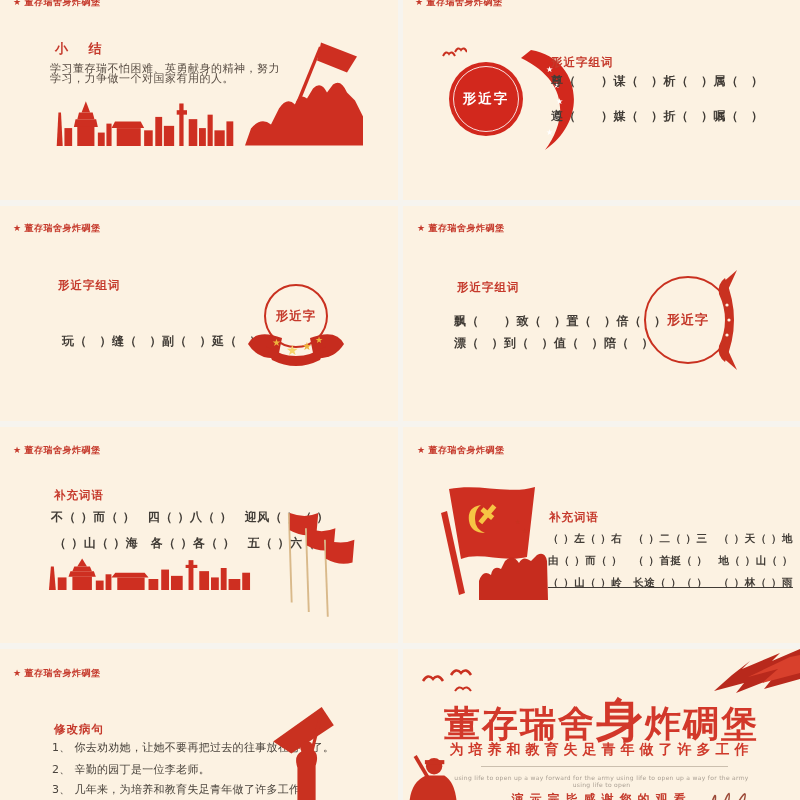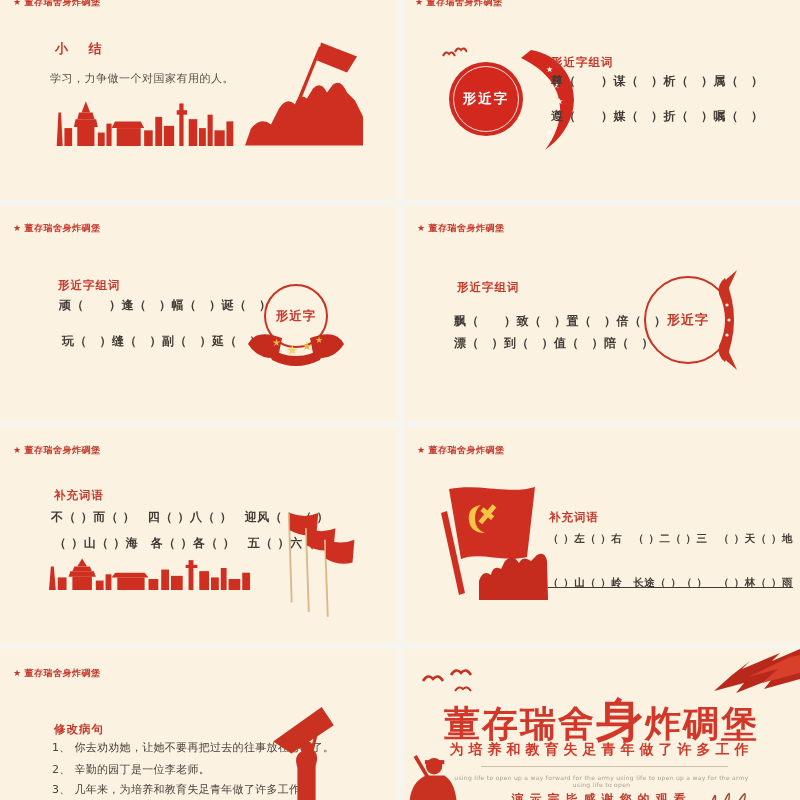--- a/index.html
+++ b/index.html
@@ -147,20 +147,21 @@
 </svg>
 
 <div class="grid">
 
   <div class="slide s1">
     <div class="hdr">
       <span class="hdr-star">★</span>
       <span>董存瑞舍身炸碉堡</span>
     </div>
     <div class="title">小  结</div>
+    <div class="line1">学习董存瑞不怕困难、英勇献身的精神，努力</div>
     <div class="line2">学习，力争做一个对国家有用的人。</div>
     <svg class="skyline" width="180" height="47" viewBox="0 0 210 42" preserveAspectRatio="none">
         <use href="#skyline-shape"></use>
       </svg>
     <svg class="soldiers" width="120" height="106" viewBox="0 0 120 105">
       <polygon points="78,2 114,16 104,32 74,20" fill="#ce2f21"></polygon>
       <polygon points="76,6 79,7 52,74 49,72" fill="#ce2f21"></polygon>
       <path d="M2,105 L8,88 Q18,76 28,84 L36,68 Q44,56 52,64 Q56,52 64,58 L70,48 Q78,40 84,52 L90,44 Q98,38 104,52 L112,60 L120,76 L120,105 Z" fill="#ce2f21"></path>
     </svg>
   </div>
@@ -192,21 +193,20 @@
     <div class="rowtxt r1">遵（　　）媒（　）折（　）嘱（　）</div>
     <div class="rowtxt r0">尊（　　）谋（　）析（　）属（　）</div>
   </div>
 
   <div class="slide s3">
     <div class="hdr">
       <span class="hdr-star">★</span>
       <span>董存瑞舍身炸碉堡</span>
     </div>
     <div class="heading">形近字组词</div>
-    <div class="rowtxt r0">顽（　　）逢（　）幅（　）诞（　）</div>
     <div class="rowtxt r1">玩（　）缝（　）副（　）延（　）</div>
     <div class="badge">
       <div class="circle">
         <span class="lbl">形近字</span>
       </div>
       <svg class="ribbon" width="100" height="40" viewBox="0 0 100 40">
         <path d="M2,16 Q10,0 36,10 L32,30 Q12,32 2,16 Z" fill="#c62c1e"></path>
         <path d="M98,16 Q90,0 64,10 L68,30 Q88,32 98,16 Z" fill="#c62c1e"></path>
         <path d="M20,18 Q50,38 80,18 L74,32 Q50,44 26,32 Z" fill="#c62c1e"></path>
       </svg>
@@ -270,20 +270,21 @@
       <path d="M14,4 C45,-2 75,10 100,2 L92,72 C68,78 45,66 26,74 Z" fill="#ce2f21"></path>
       <path d="M46,20 q-14,2 -12,16 q2,12 16,12 q-10,-4 -10,-14 q0,-10 6,-14 Z" fill="#f6c544"></path>
       <rect x="50" y="18" width="5" height="22" transform="rotate(40 52 29)" fill="#f6c544"></rect>
       <rect x="45" y="26" width="14" height="5" transform="rotate(40 52 29)" fill="#f6c544"></rect>
       <path d="M44,115 L44,96 Q48,84 56,90 Q58,80 66,84 L70,76 Q78,68 84,78 Q88,70 96,76 L102,70 Q110,66 112,76 L113,115 Z" fill="#c62c1e"></path>
     </svg>
     <span class="tinystar" style="left:112px;top:92px;">★</span>
     <span class="tinystar" style="left:119px;top:101px;">★</span>
     <div class="heading">补充词语</div>
     <div class="rowtxt small r0">（ ）左（ ）右　（ ）二（ ）三　（ ）天（ ）地</div>
+    <div class="rowtxt small r1">由（ ）而（ ）　（ ）首挺（ ）　地（ ）山（ ）</div>
     <div class="rowtxt small r2">（ ）山（ ）岭　长途（ ）（ ）　（ ）林（ ）雨</div>
   </div>
 
   <div class="slide s7">
     <div class="hdr">
       <span class="hdr-star">★</span>
       <span>董存瑞舍身炸碉堡</span>
     </div>
     <div class="heading">修改病句</div>
     <div class="item i0">1、 你去劝劝她，让她不要再把过去的往事放在心头了。</div>

